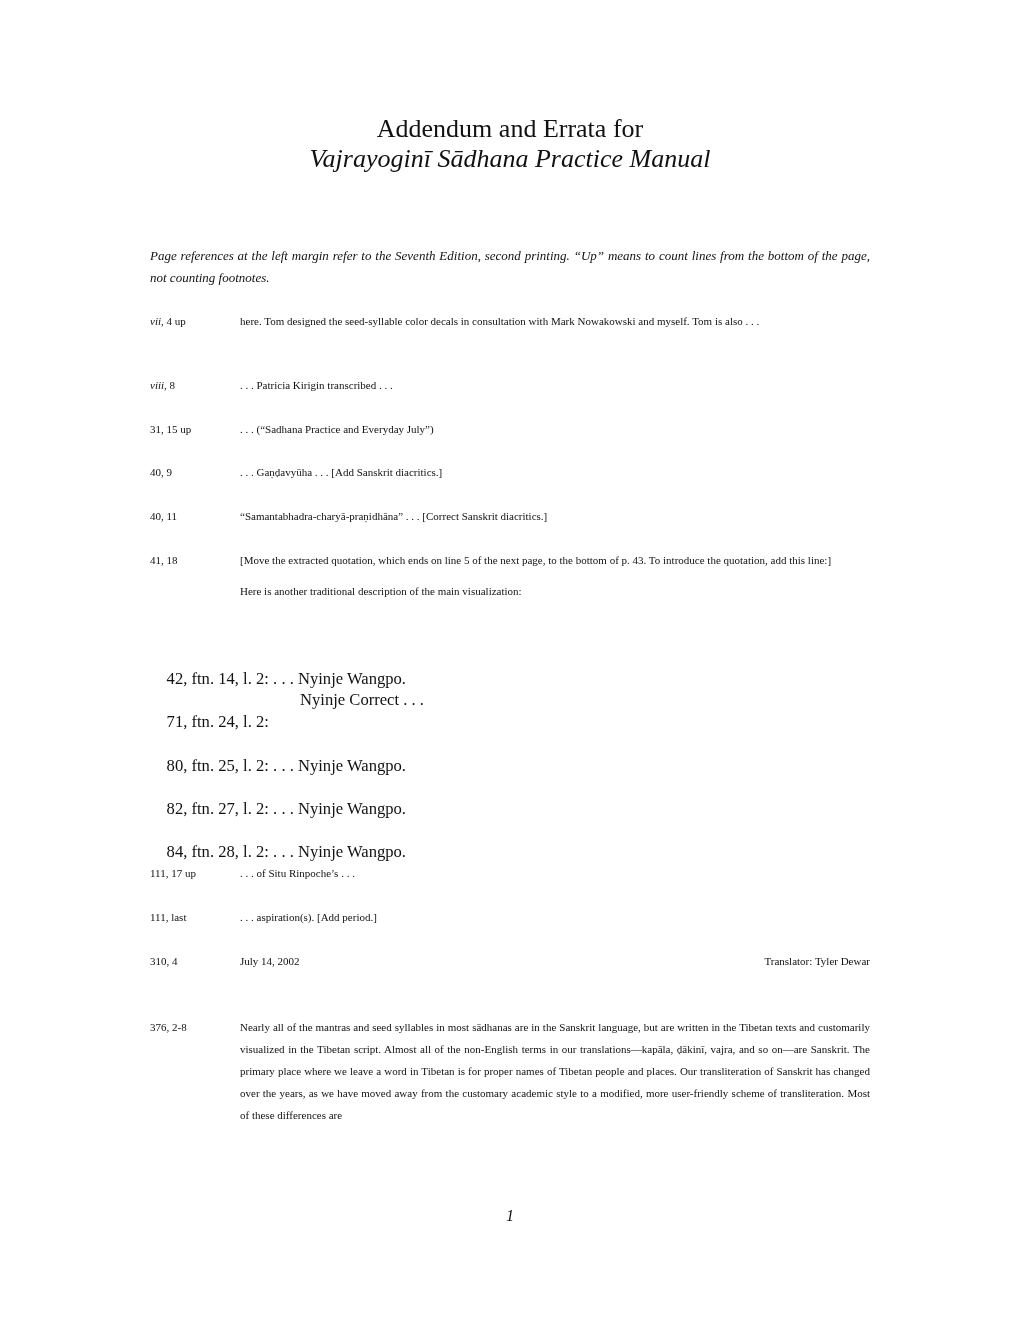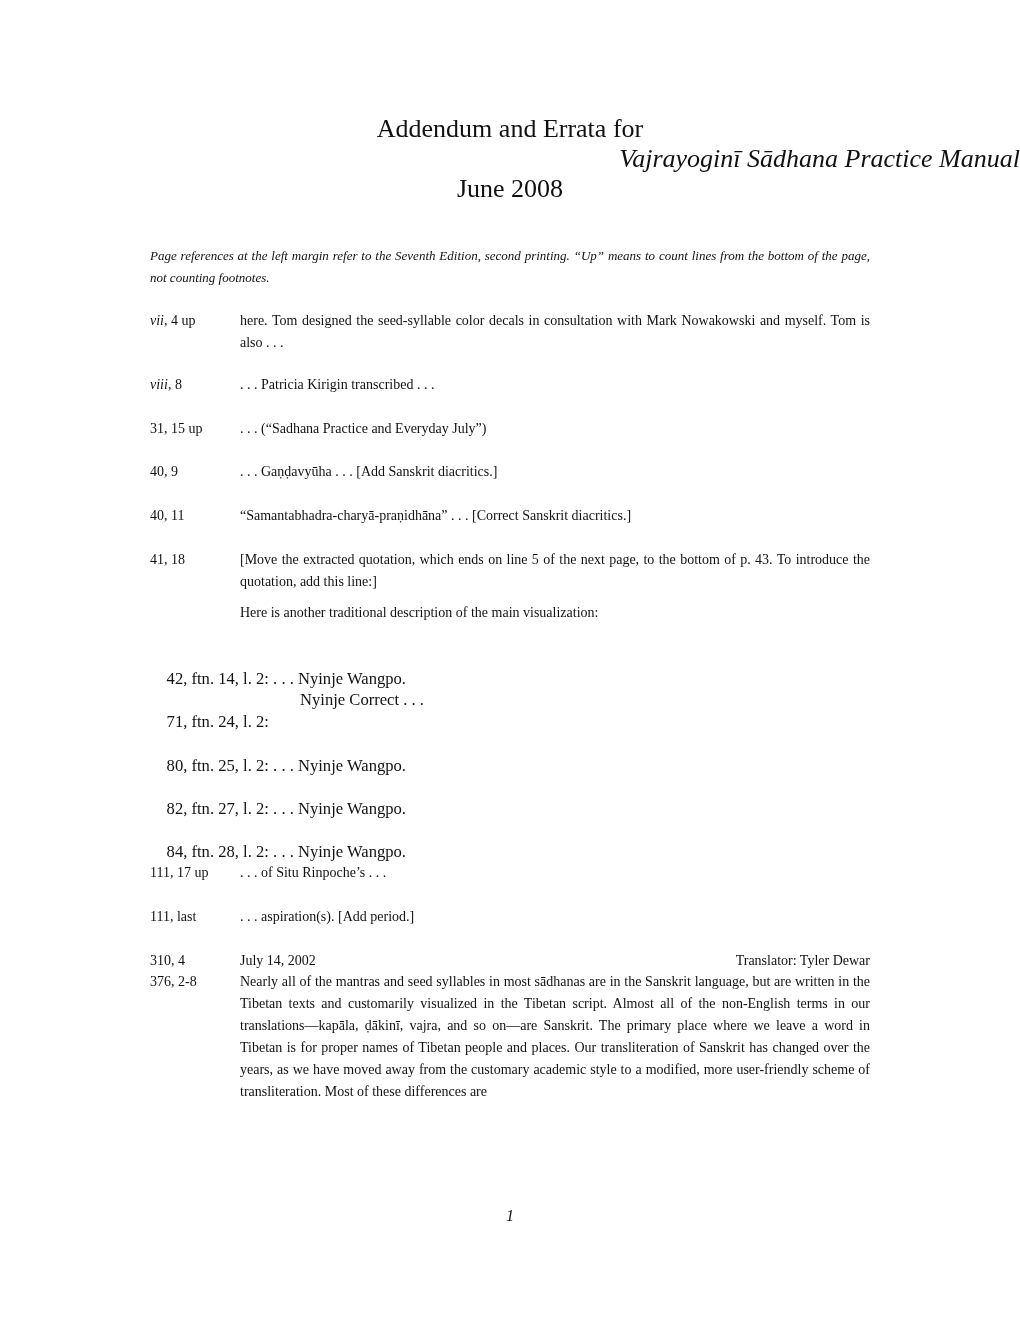--- a/index.html
+++ b/index.html
@@ -7,29 +7,29 @@
     width: 1020px; height: 1320px; position: relative; overflow: hidden;
     font-family: "DejaVu Serif", "Liberation Serif", serif;
     color: #111;
   }
   .page { position: absolute; left: 0; top: 0; width: 848px; height: 1320px; }
   .title-block {
     position: absolute; left: 0; width: 1020px; top: 114px;
     text-align: center; font-family: "Liberation Serif", serif;
     font-size: 26px; line-height: 30px; color: #111;
   }
-  .title-block .it { font-style: italic; text-align: right; }
+  .title-block .it { font-style: italic; }
   .intro {
     position: absolute; left: 150px; width: 720px; top: 245px;
     font-family: "Liberation Serif", serif; font-style: italic;
     font-size: 13px; line-height: 21.5px; text-align: justify;
   }
   .entry {
     position: absolute; left: 150px; width: 720px;
-    font-family: "Liberation Serif", serif; font-size: 14px; line-height: 22px;
+    font-family: "Liberation Serif", serif; font-size: 11px; line-height: 22px;
   }
   .entry .ref { position: absolute; left: 0; top: 0; width: 90px; white-space: nowrap; }
   .entry .ref i { font-style: italic; }
   .entry .body { margin-left: 90px; text-align: justify; }
   .entry .body p { margin: 0; }
   .entry .body p + p { margin-top: 9px; text-align: left; }
   .inline-entry {
     position: absolute; left: 150px;
     font-family: "Liberation Serif", serif; font-size: 16.6px; line-height: 22px; white-space: pre;
   }
@@ -41,21 +41,20 @@
   }
 </style>
 </head>
 <body>
 
 <div class="page">
 
   <div class="title-block">
     <div>Addendum and Errata for</div>
     <div class="it">Vajrayoginī Sādhana Practice Manual</div>
-    <div>June 2008</div>
   </div>
 
   <div class="intro">Page references at the left margin refer to the Seventh Edition, second printing. “Up” means to count lines from the bottom of the page, not counting footnotes.</div>
 
   <div class="entry" style="top:310px">
     <span class="ref"><i>vii</i><span>, 4 up</span></span>
     <div class="body">
         <p>here. Tom designed the seed-syllable color decals in consultation with Mark Nowakowski and myself. Tom is also . . .</p>
       </div>
   </div>
@@ -131,21 +130,21 @@
   </div>
 
   <div class="entry" style="top:950px">
     <span class="ref">310, 4</span>
     <div class="body split">
       <span>July 14, 2002</span>
       <span>Translator: Tyler Dewar</span>
     </div>
   </div>
 
-  <div class="entry" style="top:971px">
+  <div class="entry" style="top:1016px">
     <span class="ref">376, 2-8</span>
     <div class="body">
         <p>Nearly all of the mantras and seed syllables in most sādhanas are in the Sanskrit language, but are written in the Tibetan texts and customarily visualized in the Tibetan script. Almost all of the non-English terms in our translations—kapāla, ḍākinī, vajra, and so on—are Sanskrit. The primary place where we leave a word in Tibetan is for proper names of Tibetan people and places. Our transliteration of Sanskrit has changed over the years, as we have moved away from the customary academic style to a modified, more user-friendly scheme of transliteration. Most of these differences are</p>
       </div>
   </div>
 
   <div class="page-num">1</div>
 </div>
 
 </body></html>

